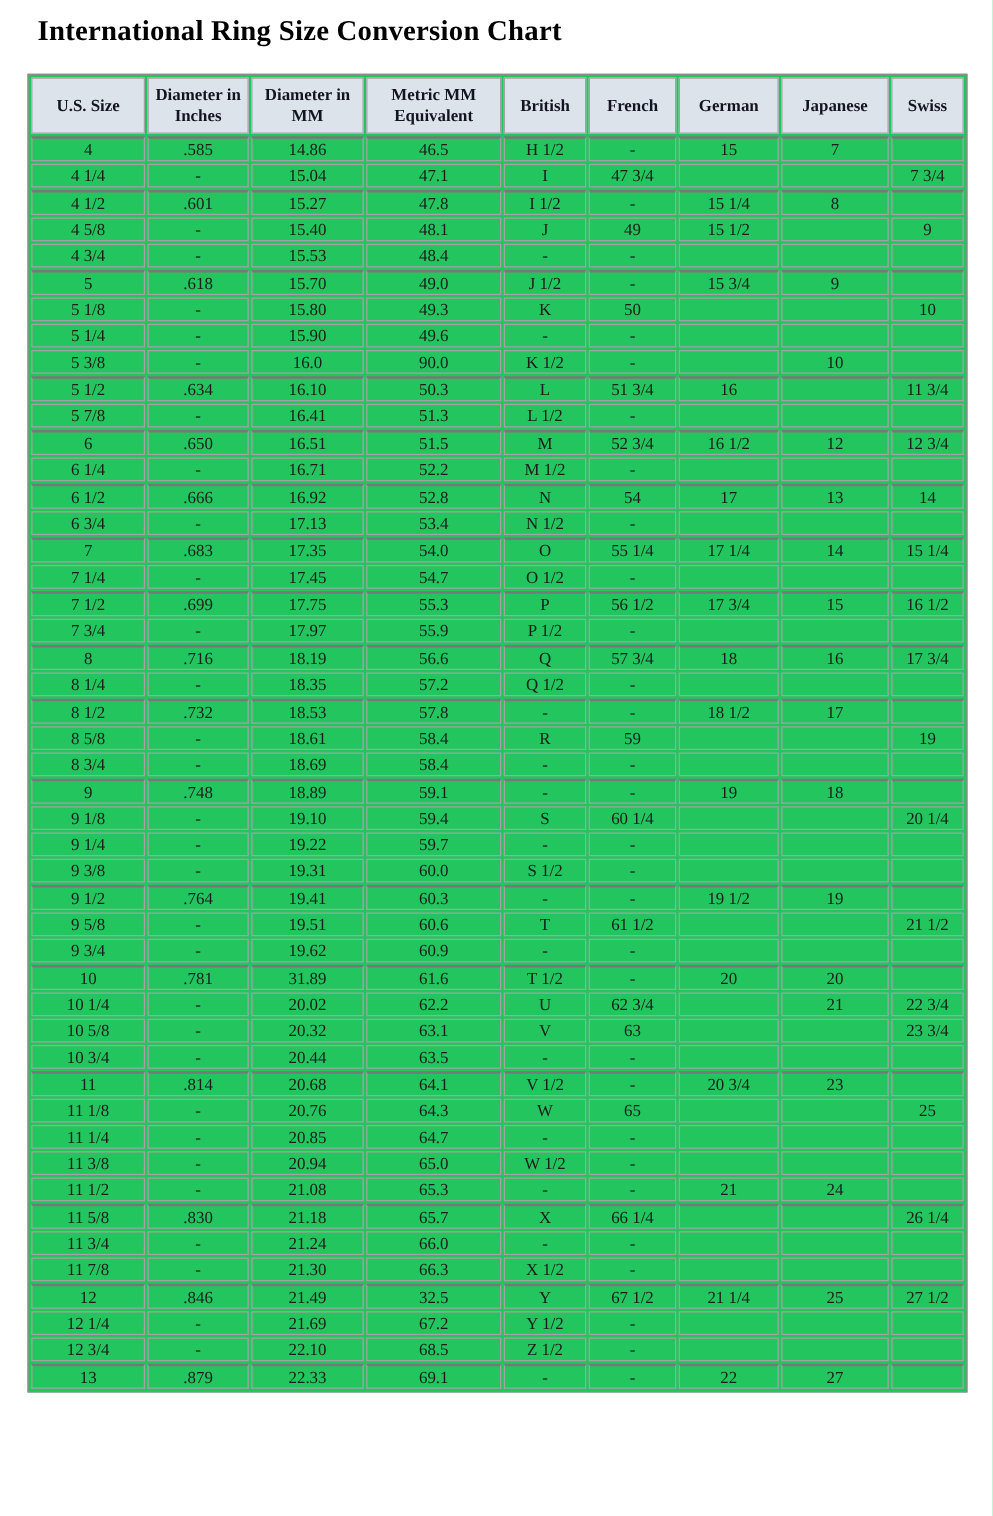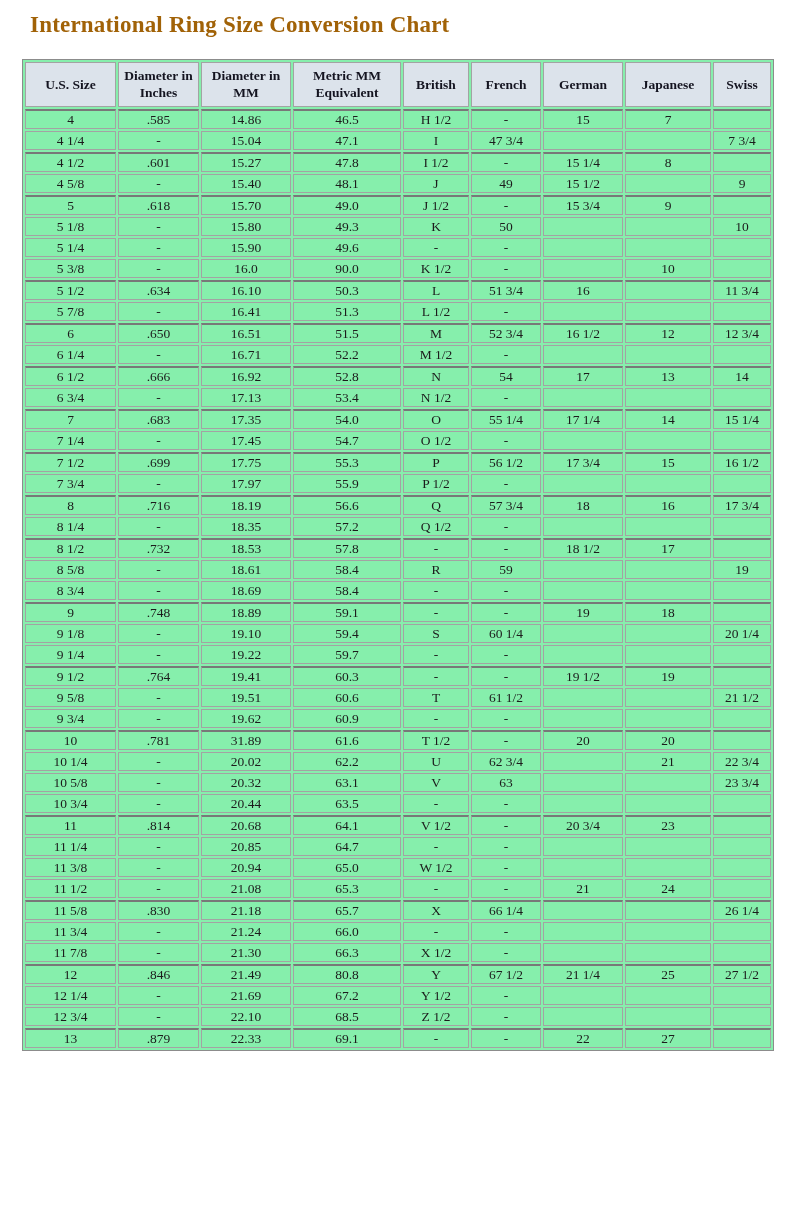--- a/index.html
+++ b/index.html
@@ -11,33 +11,33 @@
     width: 794px;
     height: 1213px;
     font-family: "Liberation Serif", serif;
     color: #1c1c1c;
     overflow: hidden;
   }
   .page-title {
     margin: 12px 0 0 30px;
     font-size: 23px;
     font-weight: bold;
-    color: #a16207;
+    color: #000000;
     letter-spacing: 0.2px;
     font-family: "Liberation Serif", serif;
   }
   .table-wrap {
     margin: 21px 22px 0 22px;
   }
   table.ring-table {
     table-layout: fixed;
     width: 750px;
     border-collapse: separate;
     border-spacing: 2px;
-    background: #86efac;
+    background: #22c55e;
     border: 1px solid var(--border-outer, #8c8c8c);
   }
   col.c0 { width: 91px; }
   col.c1 { width: 81px; }
   col.c2 { width: 90px; }
   col.c3 { width: 108px; }
   col.c4 { width: 66px; }
   col.c5 { width: 70px; }
   col.c6 { width: 80px; }
   col.c7 { width: 86px; }
@@ -138,20 +138,31 @@
             <td>4 5/8</td>
             <td>-</td>
             <td>15.40</td>
             <td>48.1</td>
             <td>J</td>
             <td>49</td>
             <td>15 1/2</td>
             <td></td>
             <td>9</td>
           </tr>
+          <tr>
+            <td>4 3/4</td>
+            <td>-</td>
+            <td>15.53</td>
+            <td>48.4</td>
+            <td>-</td>
+            <td>-</td>
+            <td></td>
+            <td></td>
+            <td></td>
+          </tr>
           <tr class="group-start">
             <td>5</td>
             <td>.618</td>
             <td>15.70</td>
             <td>49.0</td>
             <td>J 1/2</td>
             <td>-</td>
             <td>15 3/4</td>
             <td>9</td>
             <td></td>
@@ -380,20 +391,31 @@
             <td>9 1/4</td>
             <td>-</td>
             <td>19.22</td>
             <td>59.7</td>
             <td>-</td>
             <td>-</td>
             <td></td>
             <td></td>
             <td></td>
           </tr>
+          <tr>
+            <td>9 3/8</td>
+            <td>-</td>
+            <td>19.31</td>
+            <td>60.0</td>
+            <td>S 1/2</td>
+            <td>-</td>
+            <td></td>
+            <td></td>
+            <td></td>
+          </tr>
           <tr class="group-start">
             <td>9 1/2</td>
             <td>.764</td>
             <td>19.41</td>
             <td>60.3</td>
             <td>-</td>
             <td>-</td>
             <td>19 1/2</td>
             <td>19</td>
             <td></td>
@@ -467,20 +489,31 @@
           <tr class="group-start">
             <td>11</td>
             <td>.814</td>
             <td>20.68</td>
             <td>64.1</td>
             <td>V 1/2</td>
             <td>-</td>
             <td>20 3/4</td>
             <td>23</td>
             <td></td>
+          </tr>
+          <tr>
+            <td>11 1/8</td>
+            <td>-</td>
+            <td>20.76</td>
+            <td>64.3</td>
+            <td>W</td>
+            <td>65</td>
+            <td></td>
+            <td></td>
+            <td>25</td>
           </tr>
           <tr>
             <td>11 1/4</td>
             <td>-</td>
             <td>20.85</td>
             <td>64.7</td>
             <td>-</td>
             <td>-</td>
             <td></td>
             <td></td>
@@ -538,21 +571,21 @@
             <td>X 1/2</td>
             <td>-</td>
             <td></td>
             <td></td>
             <td></td>
           </tr>
           <tr class="group-start">
             <td>12</td>
             <td>.846</td>
             <td>21.49</td>
-            <td>80.8</td>
+            <td>32.5</td>
             <td>Y</td>
             <td>67 1/2</td>
             <td>21 1/4</td>
             <td>25</td>
             <td>27 1/2</td>
           </tr>
           <tr>
             <td>12 1/4</td>
             <td>-</td>
             <td>21.69</td>

